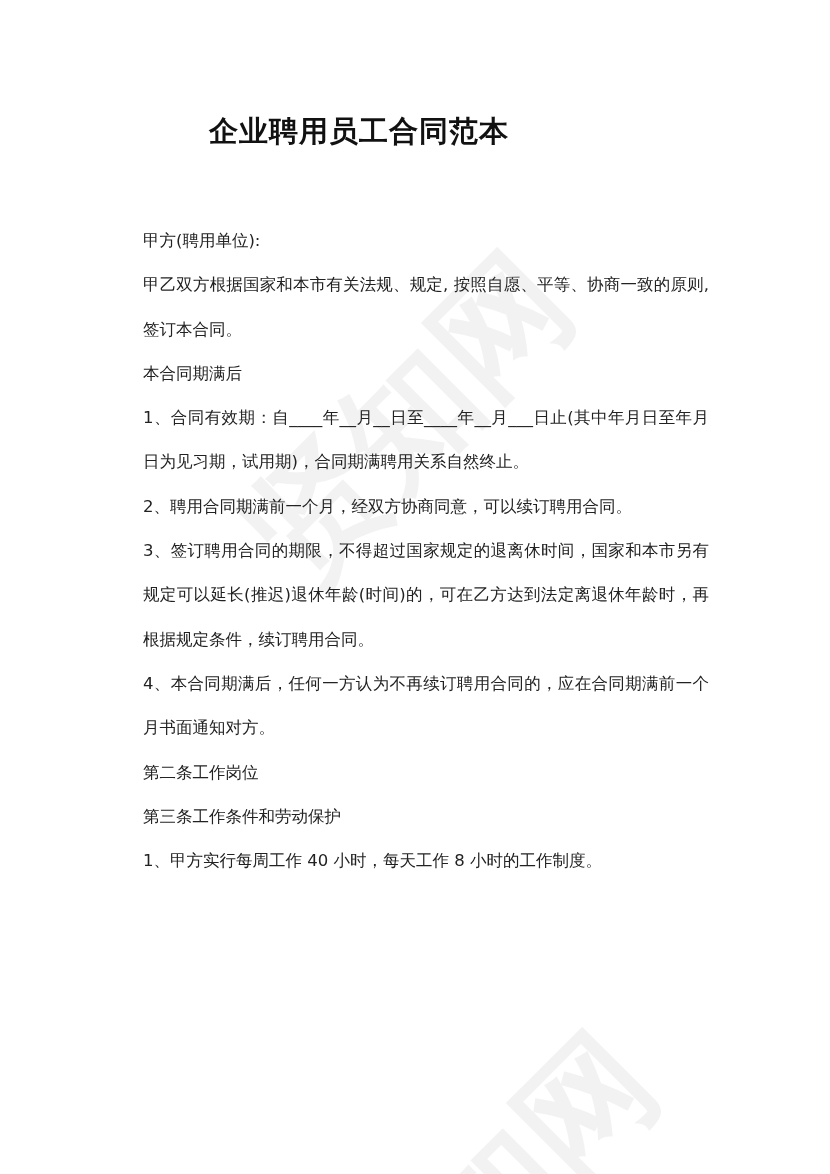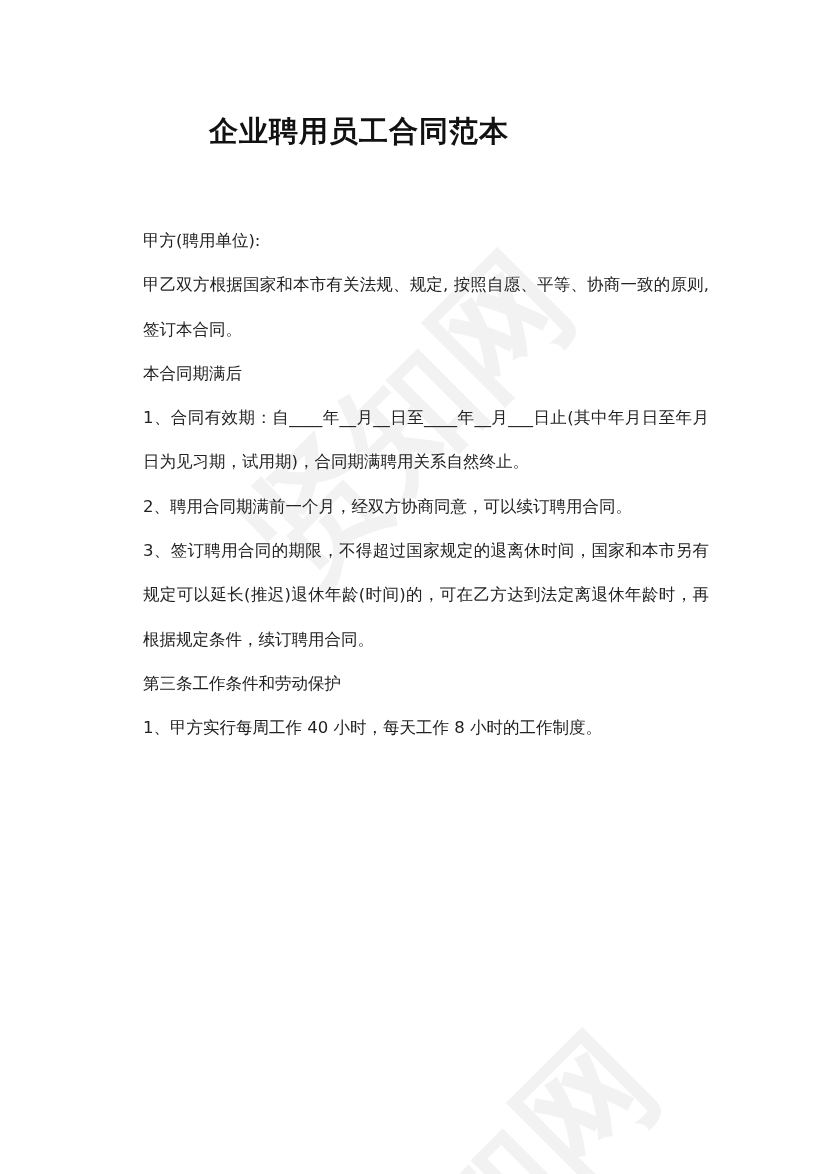--- a/index.html
+++ b/index.html
@@ -37,16 +37,18 @@
 
   <h1 class="title">企业聘用员工合同范本</h1>
 
   <div class="body">
     <p>甲方(聘用单位):</p>
     <p>甲乙双方根据国家和本市有关法规、规定, 按照自愿、平等、协商一致的原则,签订本合同。</p>
     <p>本合同期满后</p>
     <p>1、合同有效期：自____年__月__日至____年__月___日止(其中年月日至年月日为见习期，试用期)，合同期满聘用关系自然终止。</p>
     <p>2、聘用合同期满前一个月，经双方协商同意，可以续订聘用合同。</p>
     <p>3、签订聘用合同的期限，不得超过国家规定的退离休时间，国家和本市另有规定可以延长(推迟)退休年龄(时间)的，可在乙方达到法定离退休年龄时，再根据规定条件，续订聘用合同。</p>
+    <p>4、本合同期满后，任何一方认为不再续订聘用合同的，应在合同期满前一个月书面通知对方。</p>
+    <p>第二条工作岗位</p>
     <p>第三条工作条件和劳动保护</p>
     <p>1、甲方实行每周工作 40 小时，每天工作 8 小时的工作制度。</p>
   </div>
 </div>
 
 </body></html>

